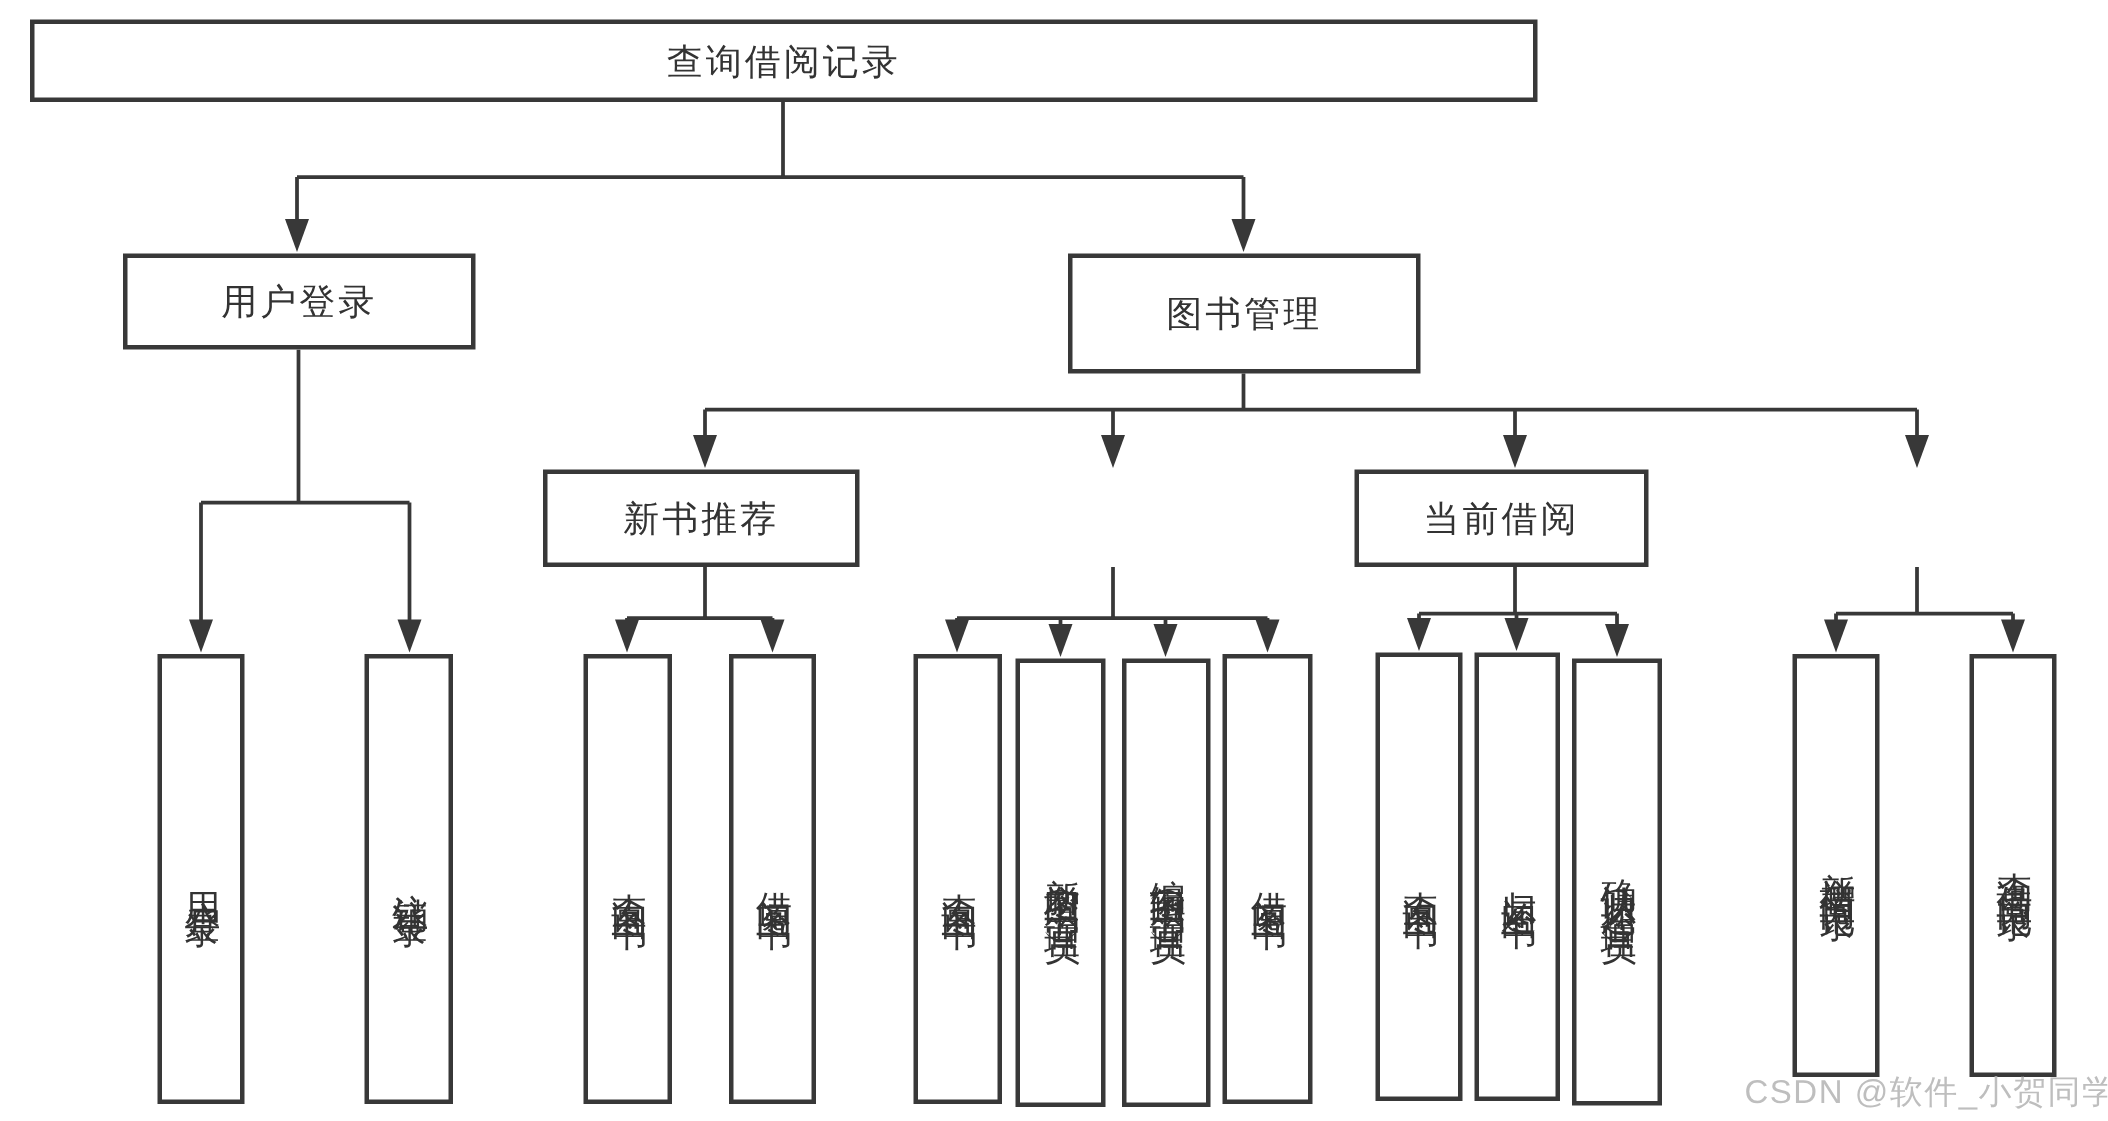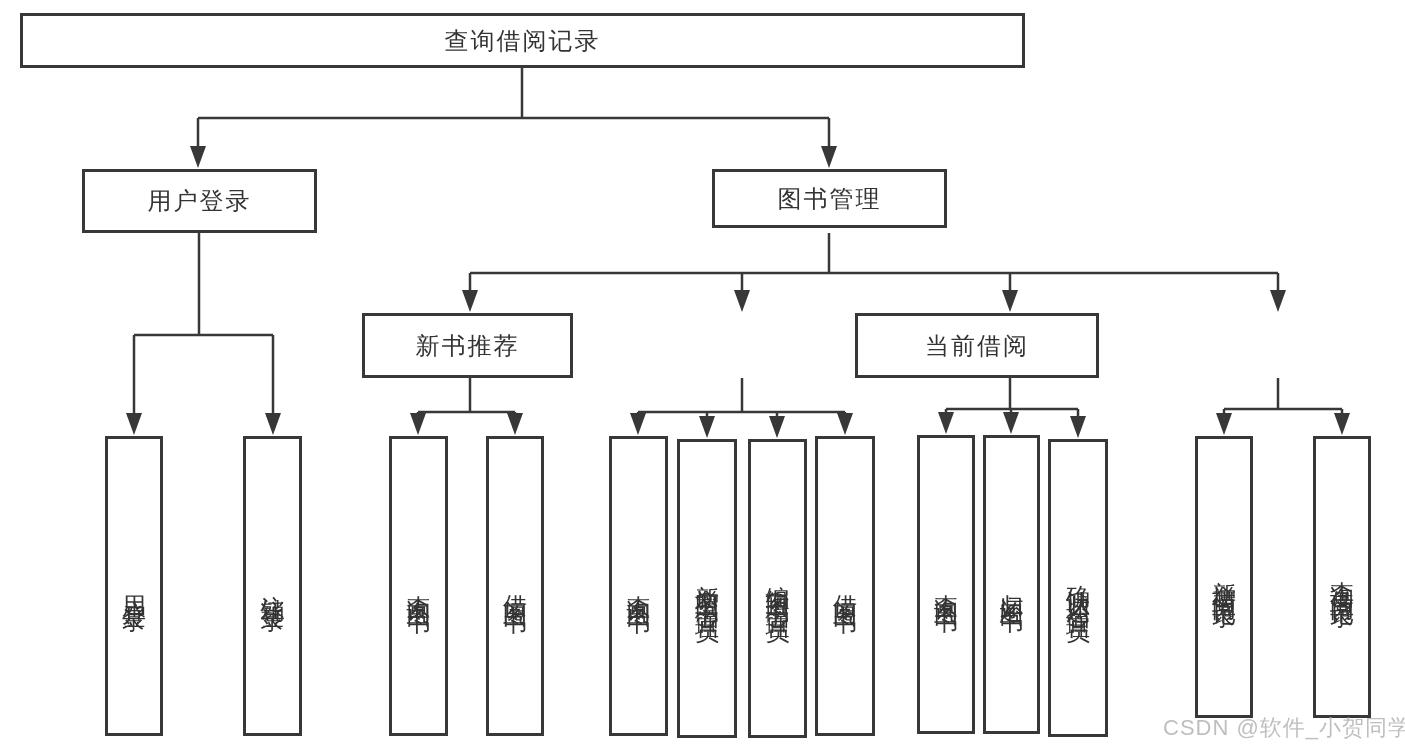--- a/index.html
+++ b/index.html
@@ -86,28 +86,28 @@
     </g>
   </svg>
 
   <div class="node hnode" style="left:20px;top:13px;width:1005px;height:55px">
     <span class="lbl">查询借阅记录</span>
   </div>
 
   <div class="node hnode" style="left:82px;top:169px;width:235px;height:64px">
     <span class="lbl">用户登录</span>
   </div>
-  <div class="node hnode" style="left:712px;top:169px;width:235px;height:59px">
+  <div class="node hnode" style="left:712px;top:169px;width:235px;height:80px">
     <span class="lbl">图书管理</span>
   </div>
 
   <div class="node hnode" style="left:362px;top:313px;width:211px;height:65px">
     <span class="lbl">新书推荐</span>
   </div>
-  <div class="node hnode" style="left:855px;top:313px;width:244px;height:65px">
+  <div class="node hnode" style="left:903px;top:313px;width:196px;height:65px">
     <span class="lbl">当前借阅</span>
   </div>
 
   <div class="node vnode" style="left:105px;top:436px;width:58px;height:300px">
     <span class="lbl">用户登录</span>
   </div>
   <div class="node vnode" style="left:243px;top:436px;width:59px;height:300px">
     <span class="lbl">注销登录</span>
   </div>
 

